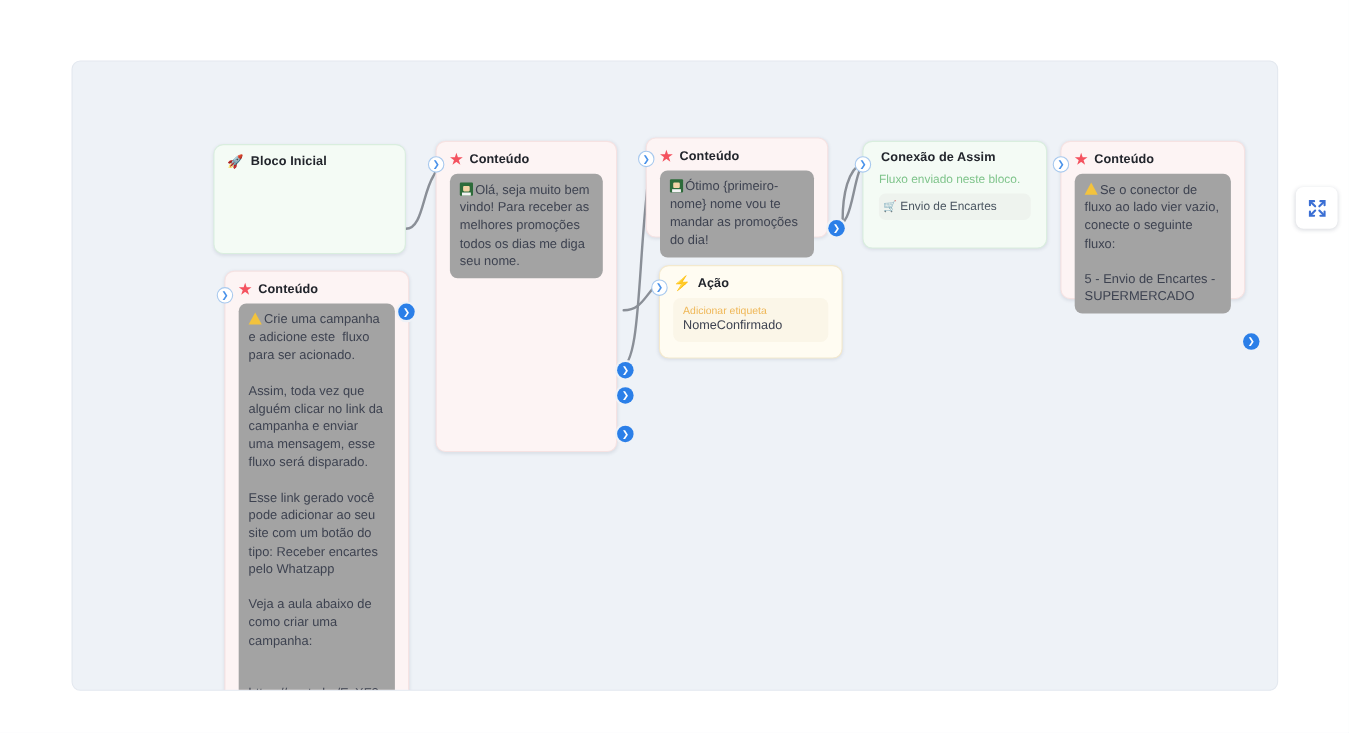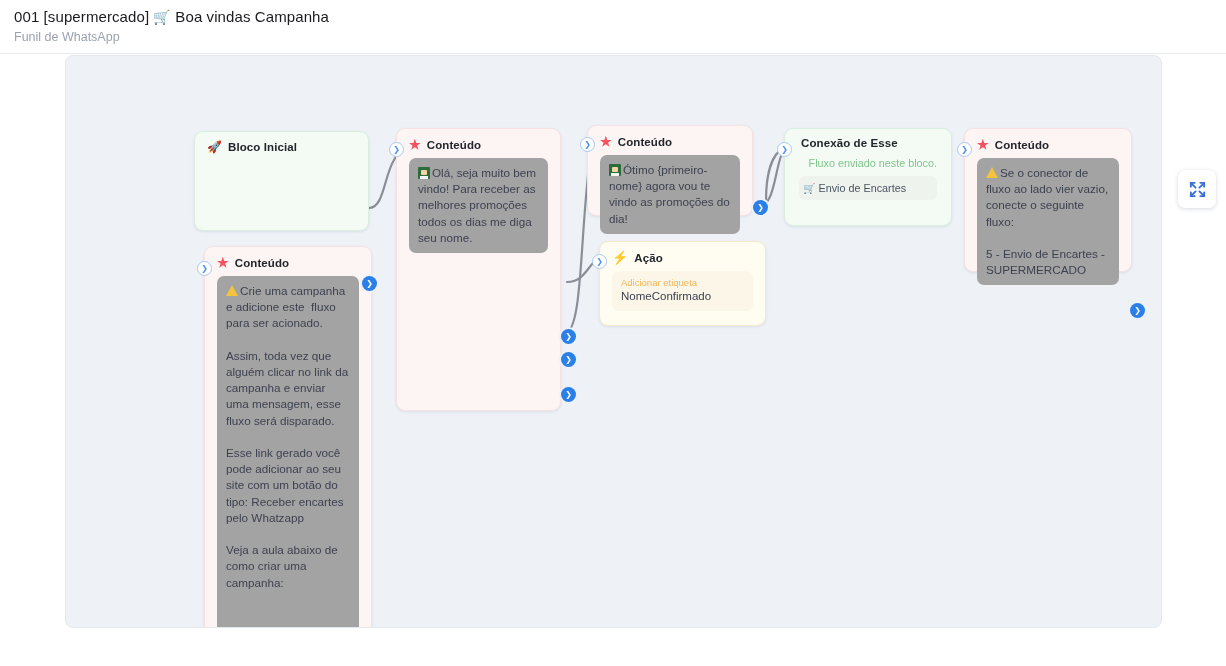--- a/index.html
+++ b/index.html
@@ -117,21 +117,21 @@
   .save-div   { border-top: 1px solid #f0cfd0; margin: 4px 0 3px 0; }
   .save-row {
     text-align: right;
     color: #a2a7b4;
     font-size: 10.5px;
     line-height: 20px;
     padding-right: 2px;
   }
 
   .flow-sent {
-    text-align: right;
+    text-align: left;
     color: #7fc48b;
     font-size: 10.8px;
     line-height: 16px;
     padding: 2px 0 5px 0;
   }
   .flow-chip {
     background: #eef3ee;
     border-radius: 6px;
     text-align: left;
     color: #4a5560;
@@ -216,28 +216,20 @@
     font-size: 13px;
     color: #ccd2e6;
   }
   #footer .brand { color: #c2c9e0; margin-left: 4px; }
 </style>
 </head>
 <body>
 
 <div id="root">
 
-  <div id="header">
-    <div class="title">
-      <span>001 [supermercado]</span>
-      <span class="cart">🛒</span>
-      <span>Boa vindas Campanha</span>
-    </div>
-    <div class="subtitle">Funil de WhatsApp</div>
-  </div>
 
   <div id="canvas">
 
     <svg id="edges" viewBox="0 0 1097 573">
       <g fill="none" stroke="#8a8f97" stroke-width="2.2" stroke-linecap="round">
 
         <path d="M303 152 C318 152 318 120 328 104 C335 92 335 86 335 84"></path>
 
         <path d="M498 278 C515 278 514 200 521 130 C524 100 524 88 524 84"></path>
 
@@ -292,21 +284,21 @@
       <div class="handle out" style="left:164px; top:223px;">❯</div>
       <div class="handle out" style="left:164px; top:258px;">❯</div>
     </div>
 
     <div class="node pink" style="left:521px; top:69px; width:166px; height:91px;">
       <div class="node-head">
         <span style="color:#f4525f; font-size:13px;">★</span>
         <span>Conteúdo</span>
       </div>
       <div class="node-body" style="padding-right:12px;">
-        <div class="bubble"><span class="emo person"></span><span>Ótimo {primeiro-nome} agora vou te vindo as promoções do dia!</span></div>
+        <div class="bubble"><span class="emo person"></span><span>Ótimo {primeiro-nome} nome vou te mandar as promoções do dia!</span></div>
       </div>
       <div class="handle in" style="left:-8px; top:11px;">❯</div>
       <div class="handle out" style="left:165px; top:74px;">❯</div>
     </div>
 
     <div class="node yellow" style="left:533px; top:185px; width:167px; height:85px;">
       <div class="node-head">
         <span style="color:#f5a623; font-size:13px;">⚡</span>
         <span>Ação</span>
       </div>
@@ -314,21 +306,21 @@
         <div class="act-box">
           <div class="act-title">Adicionar etiqueta</div>
           <div class="act-val">NomeConfirmado</div>
         </div>
       </div>
       <div class="handle in" style="left:-8px; top:12px;">❯</div>
     </div>
 
     <div class="node green" style="left:718px; top:72px; width:168px; height:98px;">
       <div class="node-head" style="padding-left:16px;">
-        <span>Conexão de Esse</span>
+        <span>Conexão de Assim</span>
       </div>
       <div class="node-body" style="padding:0 14px 12px 14px;">
         <div class="flow-sent">Fluxo enviado neste bloco.</div>
         <div class="flow-chip">
           <span style="font-size:10px;">🛒</span>
           <span>Envio de Encartes</span>
         </div>
       </div>
       <div class="handle in" style="left:-8px; top:13px;">❯</div>
     </div>

